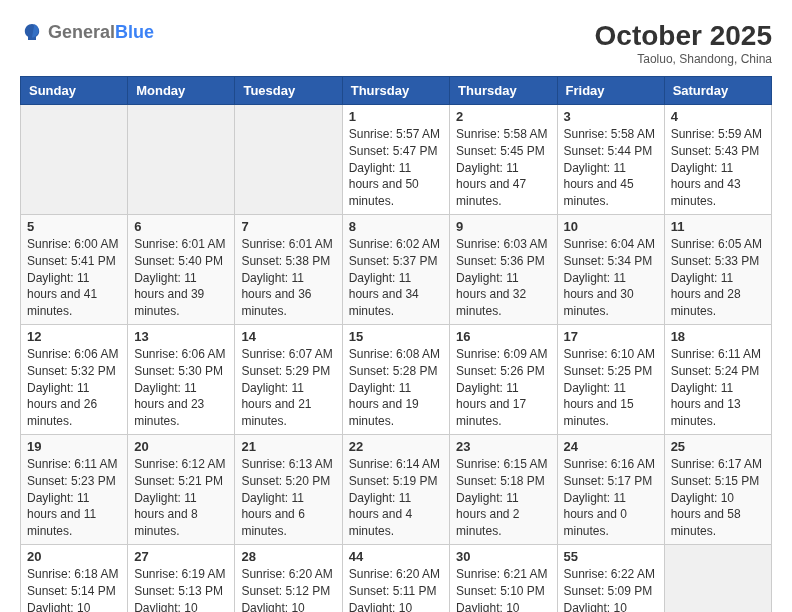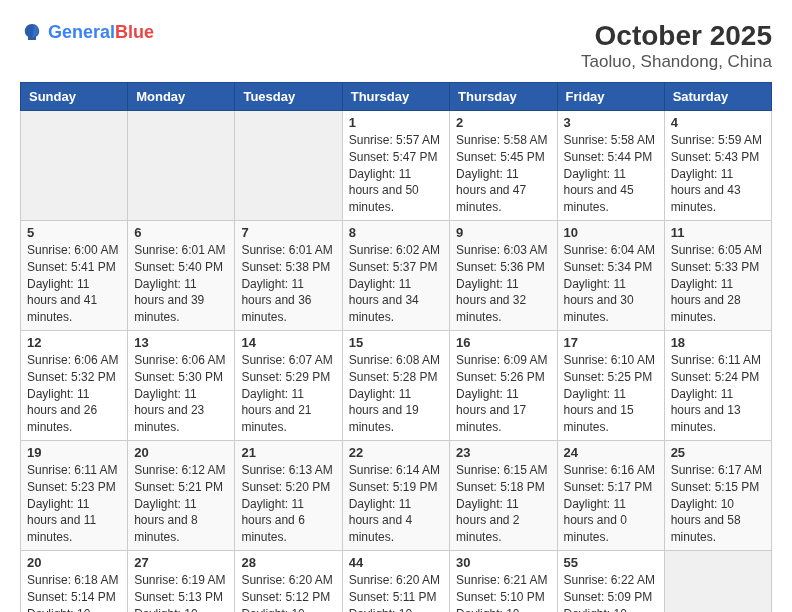--- a/index.html
+++ b/index.html
@@ -17,41 +17,41 @@
       margin-bottom: 10px;
     }
     .logo {
       display: flex;
       align-items: center;
       gap: 4px;
     }
     .logo-text-general {
       font-size: 18px;
       font-weight: bold;
-      color: #3b82f6;
+      color: #737373;
     }
     .logo-text-blue {
       font-size: 18px;
       font-weight: bold;
-      color: #ef4444;
+      color: #3b82f6;
     }
     .logo-icon {
       width: 24px;
       height: 24px;
     }
     .title-block {
       text-align: right;
     }
     .calendar-title {
       font-size: 28px;
       font-weight: bold;
       color: #333;
     }
     .calendar-subtitle {
-      font-size: 17px;
+      font-size: 12px;
       color: #555;
     }
     .calendar {
       width: 100%;
       border-collapse: collapse;
       border: 1px solid #f97316;
     }
     .calendar th {
       background-color: #2a5caa;
       color: #fff;

